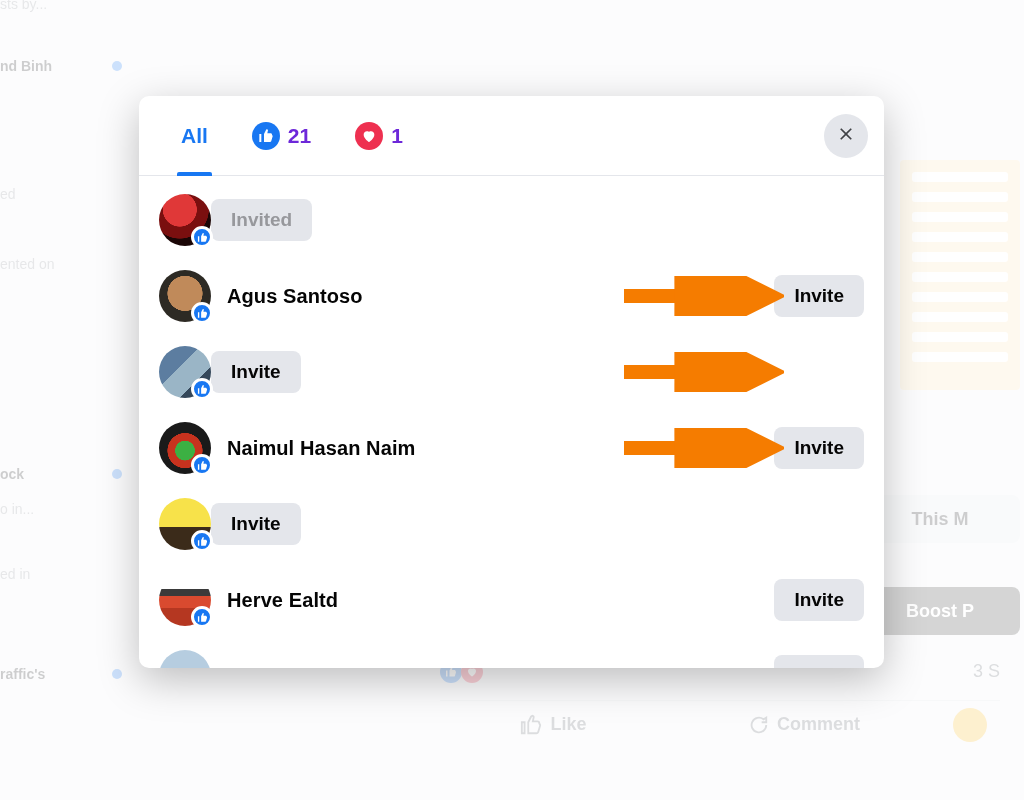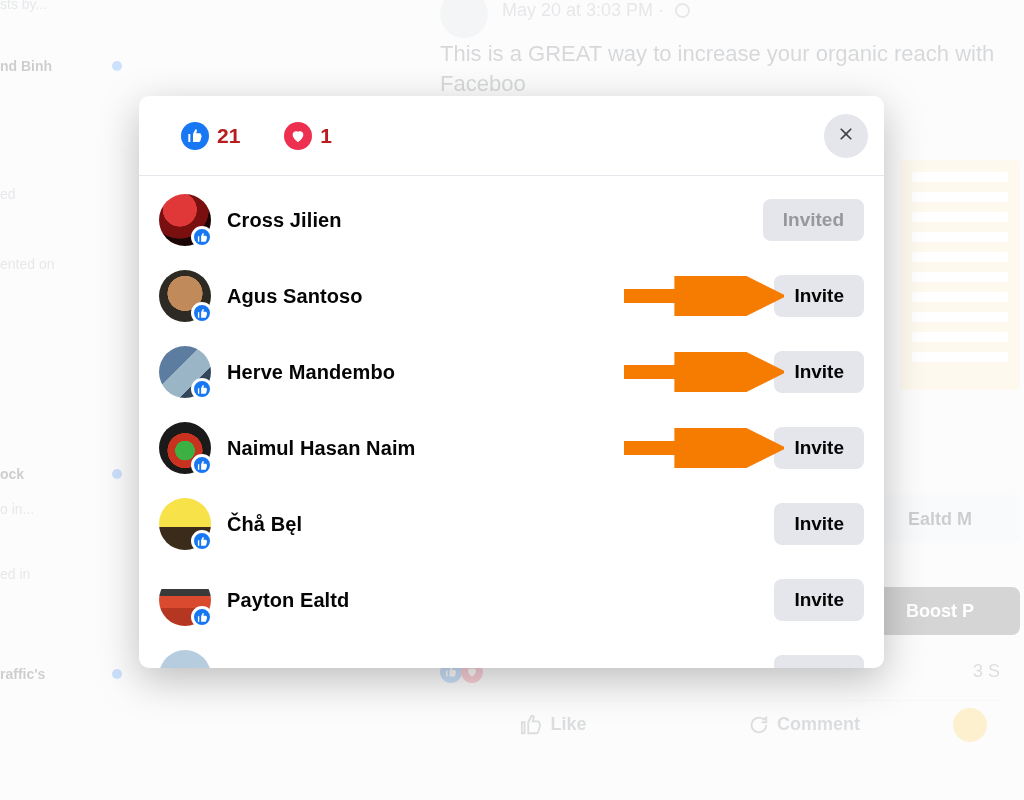--- a/index.html
+++ b/index.html
@@ -41,21 +41,21 @@
   .likebar .reacts { position:absolute; left:0; top:8px; }
   .likebar .sh { position:absolute; right:0; top:8px; }
 
   
   .modal { position:absolute; left:139px; top:96px; width:745px; height:572px;
     background:#fff; border-radius:10px; box-shadow:0 12px 40px rgba(0,0,0,0.25);
     z-index:10; overflow:hidden; }
   .tabs { height:80px; display:flex; align-items:center; padding:0 20px;
     border-bottom:1px solid #e4e6eb; position:relative; }
   .tab { display:flex; align-items:center; gap:8px; font-size:21px; font-weight:700;
-    color:#b91c1c; padding:0 22px; height:100%; position:relative; cursor:pointer; }
+    color:#6d28d9; padding:0 22px; height:100%; position:relative; cursor:pointer; }
   .tab.active { color:#1877f2; }
   .tab.active::after { content:""; position:absolute; left:18px; right:18px; bottom:-1px;
     height:4px; background:#1877f2; border-radius:2px 2px 0 0; }
   .reaction-badge { width:28px; height:28px; border-radius:50%; display:inline-flex;
     align-items:center; justify-content:center; color:#fff; }
   .reaction-badge.like { background:#1877f2; }
   .reaction-badge.love { background:#ee3050; }
   .close-btn { position:absolute; right:16px; top:50%; transform:translateY(-50%);
     width:44px; height:44px; border-radius:50%; background:#e4e6eb;
     display:flex; align-items:center; justify-content:center; cursor:pointer; }
@@ -87,44 +87,34 @@
         <div class="sb-item strong" style="position: absolute; top: 62px; left: 0px; right: 0px;">nd Binh<span class="sb-dot"></span></div>
         <div class="sb-item" style="position: absolute; top: 110px; left: 0px; right: 0px;"></div>
         <div class="sb-item" style="position: absolute; top: 190px; left: 0px; right: 0px;">ed</div>
         <div class="sb-item" style="position: absolute; top: 260px; left: 0px; right: 0px;">ented on</div>
         <div class="sb-item strong" style="position: absolute; top: 470px; left: 0px; right: 0px;">ock<span class="sb-dot"></span></div>
         <div class="sb-item" style="position: absolute; top: 505px; left: 0px; right: 0px;">o in...</div>
         <div class="sb-item" style="position: absolute; top: 570px; left: 0px; right: 0px;">ed in</div>
         <div class="sb-item strong" style="position: absolute; top: 670px; left: 0px; right: 0px;">raffic's<span class="sb-dot"></span></div>
       </div>
   </div>
-  <div class="post">
-    <div class="post-avatar"></div>
-    <div class="post-meta">
-      <span>May 20 at 3:03 PM</span> · <span class="globe"></span>
-    </div>
-    <div class="post-text">
-      <div>This is a GREAT way to increase your organic reach with Faceboo</div>
-      <div><span>Groups</span> <span class="thumb-emoji">👍</span></div>
-    </div>
-  </div>
   <div class="card-graphic">
     <div class="bar"></div>
       <div class="bar"></div>
       <div class="bar"></div>
       <div class="bar"></div>
     <div class="bar"></div>
       <div class="bar"></div>
       <div class="bar"></div>
       <div class="bar"></div>
     <div class="bar"></div>
       <div class="bar"></div>
   </div>
   <div class="right-btn" style="top:495px">
-    <span>Ealtd M</span>
+    <span>This M</span>
   </div>
   <div class="right-btn primary" style="top:587px">
     <span>Boost P</span>
   </div>
   <div class="likebar">
     <span class="reacts">
       <span class="reaction-badge like" style="width:22px;height:22px;display:inline-flex;vertical-align:middle;">
         <svg viewBox="0 0 24 24" width="12" height="12" fill="#fff">
             <path d="M2 21h3V9H2v12zm19-11c0-1.1-.9-2-2-2h-5l.9-4.3c.05-.2.05-.4 0-.6-.2-.8-1-1.3-1.8-1.1-.5.1-.9.5-1.1 1L9 9v12h9c.8 0 1.5-.5 1.8-1.2l2.1-7c.1-.3.1-.5.1-.8z"></path>
           </svg>
@@ -153,20 +143,23 @@
     <div style="flex:0 0 60px; display:flex; align-items:center; justify-content:center;">
       <span style="width:34px;height:34px;border-radius:50%;background:#f7b928;display:inline-block;"></span>
     </div>
   </div>
 </div>
 
 <div class="dim"></div>
 
 <div class="modal">
   <div class="tabs">
+    <div class="tab active">
+      <span>All</span>
+    </div>
     <div class="tab">
       <span class="reaction-badge like">
         <svg viewBox="0 0 24 24" width="16" height="16" fill="#fff">
             <path d="M2 21h3V9H2v12zm19-11c0-1.1-.9-2-2-2h-5l.9-4.3c.05-.2.05-.4 0-.6-.2-.8-1-1.3-1.8-1.1-.5.1-.9.5-1.1 1L9 9v12h9c.8 0 1.5-.5 1.8-1.2l2.1-7c.1-.3.1-.5.1-.8z"></path>
           </svg>
       </span>
       <span>21</span>
     </div>
     <div class="tab">
       <span class="reaction-badge love">
@@ -187,21 +180,20 @@
   <div class="list" id="people-list">
       <div class="row">
         <div class="avatar">
           <div class="face" style="background: radial-gradient(circle at 40% 30%, rgb(224, 56, 56) 0px, rgb(224, 56, 56) 35%, rgb(122, 15, 15) 36%, rgb(122, 15, 15) 60%, rgb(27, 6, 6) 61%, rgb(27, 6, 6) 100%);"></div>
           <div class="mini-like">
             <svg viewBox="0 0 24 24" width="11" height="11" fill="#fff">
               <path d="M2 21h3V9H2v12zm19-11c0-1.1-.9-2-2-2h-5l.9-4.3c.05-.2.05-.4 0-.6-.2-.8-1-1.3-1.8-1.1-.5.1-.9.5-1.1 1L9 9v12h9c.8 0 1.5-.5 1.8-1.2l2.1-7c.1-.3.1-.5.1-.8z"></path>
             </svg>
           </div>
         </div>
-        <div class="name">Cross Jilien</div>
         <button class="invite-btn disabled">Invited</button>
       </div>
       <div class="row">
         <div class="avatar">
           <div class="face" style="background: radial-gradient(circle at 50% 45%, rgb(192, 138, 90) 0px, rgb(192, 138, 90) 45%, rgb(45, 42, 36) 46%, rgb(45, 42, 36) 100%);"></div>
           <div class="mini-like">
             <svg viewBox="0 0 24 24" width="11" height="11" fill="#fff">
               <path d="M2 21h3V9H2v12zm19-11c0-1.1-.9-2-2-2h-5l.9-4.3c.05-.2.05-.4 0-.6-.2-.8-1-1.3-1.8-1.1-.5.1-.9.5-1.1 1L9 9v12h9c.8 0 1.5-.5 1.8-1.2l2.1-7c.1-.3.1-.5.1-.8z"></path>
             </svg>
           </div>
@@ -211,21 +203,20 @@
       </div>
       <div class="row">
         <div class="avatar">
           <div class="face" style="background: linear-gradient(135deg, rgb(92, 125, 160) 0px, rgb(92, 125, 160) 40%, rgb(154, 181, 198) 40%, rgb(154, 181, 198) 70%, rgb(52, 71, 90) 70%, rgb(52, 71, 90) 100%);"></div>
           <div class="mini-like">
             <svg viewBox="0 0 24 24" width="11" height="11" fill="#fff">
               <path d="M2 21h3V9H2v12zm19-11c0-1.1-.9-2-2-2h-5l.9-4.3c.05-.2.05-.4 0-.6-.2-.8-1-1.3-1.8-1.1-.5.1-.9.5-1.1 1L9 9v12h9c.8 0 1.5-.5 1.8-1.2l2.1-7c.1-.3.1-.5.1-.8z"></path>
             </svg>
           </div>
         </div>
-        <div class="name">Herve Mandembo</div>
         <button class="invite-btn">Invite</button>
       </div>
       <div class="row">
         <div class="avatar">
           <div class="face" style="background: radial-gradient(circle at 50% 55%, rgb(60, 176, 67) 0px, rgb(60, 176, 67) 25%, rgb(200, 50, 30) 26%, rgb(200, 50, 30) 45%, rgb(26, 26, 26) 46%, rgb(26, 26, 26) 75%, rgb(58, 42, 122) 76%, rgb(58, 42, 122) 100%);"></div>
           <div class="mini-like">
             <svg viewBox="0 0 24 24" width="11" height="11" fill="#fff">
               <path d="M2 21h3V9H2v12zm19-11c0-1.1-.9-2-2-2h-5l.9-4.3c.05-.2.05-.4 0-.6-.2-.8-1-1.3-1.8-1.1-.5.1-.9.5-1.1 1L9 9v12h9c.8 0 1.5-.5 1.8-1.2l2.1-7c.1-.3.1-.5.1-.8z"></path>
             </svg>
           </div>
@@ -235,33 +226,32 @@
       </div>
       <div class="row">
         <div class="avatar">
           <div class="face" style="background: linear-gradient(rgb(247, 226, 74) 0px, rgb(247, 226, 74) 55%, rgb(59, 43, 26) 55%, rgb(59, 43, 26) 100%);"></div>
           <div class="mini-like">
             <svg viewBox="0 0 24 24" width="11" height="11" fill="#fff">
               <path d="M2 21h3V9H2v12zm19-11c0-1.1-.9-2-2-2h-5l.9-4.3c.05-.2.05-.4 0-.6-.2-.8-1-1.3-1.8-1.1-.5.1-.9.5-1.1 1L9 9v12h9c.8 0 1.5-.5 1.8-1.2l2.1-7c.1-.3.1-.5.1-.8z"></path>
             </svg>
           </div>
         </div>
-        <div class="name">Čhå Bęl</div>
         <button class="invite-btn">Invite</button>
       </div>
       <div class="row">
         <div class="avatar">
           <div class="face" style="background: linear-gradient(rgb(255, 255, 255) 0px, rgb(255, 255, 255) 28%, rgb(58, 58, 58) 28%, rgb(58, 58, 58) 42%, rgb(217, 74, 47) 42%, rgb(217, 74, 47) 66%, rgb(181, 55, 33) 66%, rgb(181, 55, 33) 100%);"></div>
           <div class="mini-like">
             <svg viewBox="0 0 24 24" width="11" height="11" fill="#fff">
               <path d="M2 21h3V9H2v12zm19-11c0-1.1-.9-2-2-2h-5l.9-4.3c.05-.2.05-.4 0-.6-.2-.8-1-1.3-1.8-1.1-.5.1-.9.5-1.1 1L9 9v12h9c.8 0 1.5-.5 1.8-1.2l2.1-7c.1-.3.1-.5.1-.8z"></path>
             </svg>
           </div>
         </div>
-        <div class="name">Payton Ealtd</div>
+        <div class="name">Herve Ealtd</div>
         <button class="invite-btn">Invite</button>
       </div>
       <div class="row">
         <div class="avatar">
           <div class="face" style="background: linear-gradient(rgb(182, 205, 224) 0px, rgb(182, 205, 224) 38%, rgb(194, 106, 74) 38%, rgb(194, 106, 74) 62%, rgb(138, 154, 168) 62%, rgb(138, 154, 168) 100%);"></div>
         </div>
         <div class="name">Leidy Jho</div>
         <button class="invite-btn">Invite</button>
       </div>
     </div>

